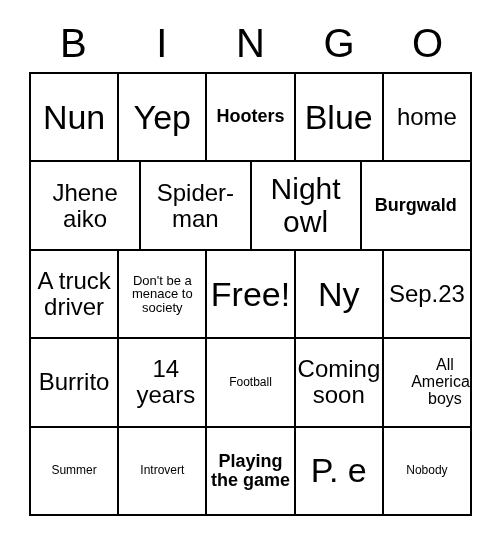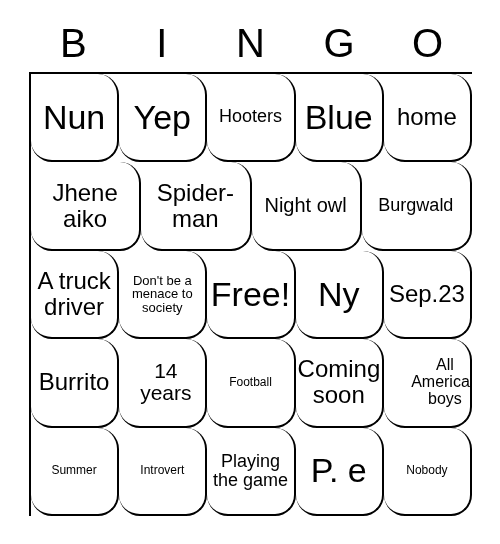--- a/index.html
+++ b/index.html
@@ -52,35 +52,34 @@
     height: 88.4px;
     box-sizing: border-box;
     border-right: 2px solid #000000;
     border-bottom: 2px solid #000000;
     display: flex;
     align-items: center;
     justify-content: center;
     text-align: center;
     padding: 1px 2px;
     overflow: hidden;
-    border-radius: 21px;
   }
   .cell-text {
     display: block;
     width: 100%;
     line-height: 1.08;
     word-break: normal;
   }
   
   .fs-xl  { font-size: 34px; }
-  .fs-lg  { font-size: 20px; }
-  .fs-ml  { font-size: 21px; margin-left: 7px; }
+  .fs-lg  { font-size: 30px; }
+  .fs-ml  { font-size: 24px; margin-left: 7px; }
   .fs-md  { font-size: 24px; text-align: center; }
   .fs-sm  { font-size: 12px; }
-  .fs-xs  { font-size: 18px; }
+  .fs-xs  { font-size: 18px; font-weight: bold; }
   .fs-xxs { font-size: 16px; margin-left: 36px; }
   .fs-tiny{ font-size: 13px; text-align: center; }
   .lh-tight { line-height: 1.05; }
 </style>
 </head>
 <body>
 
 <div id="bingo-card">
 
   <div id="bingo-header">

